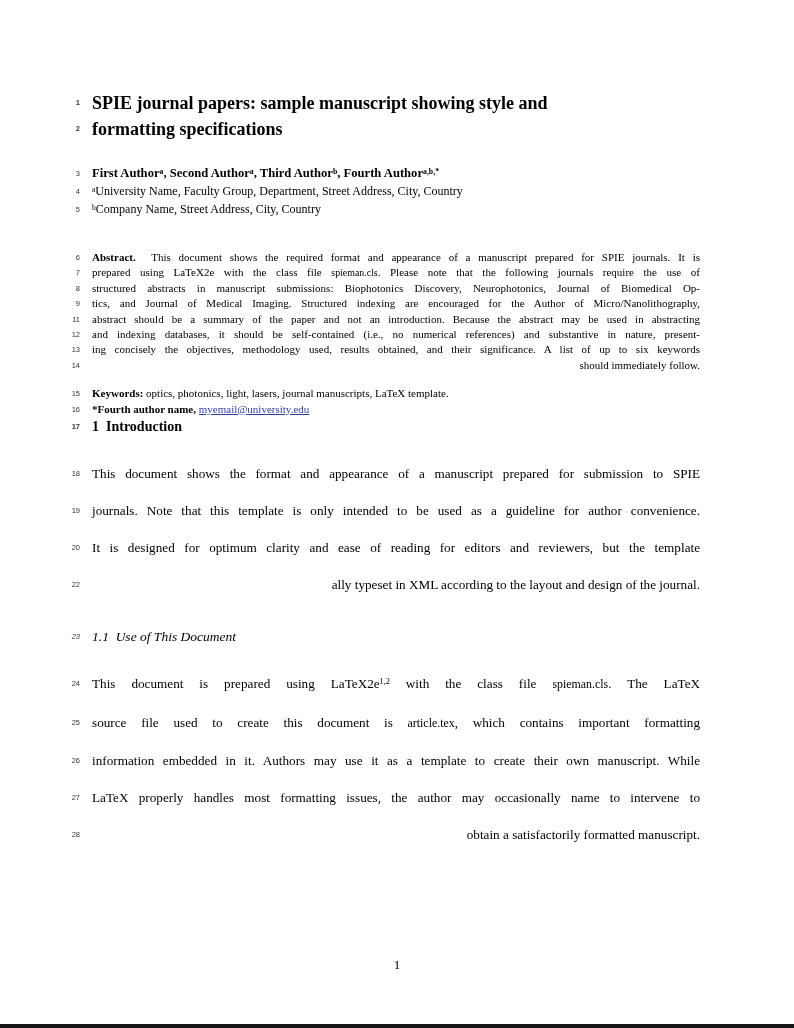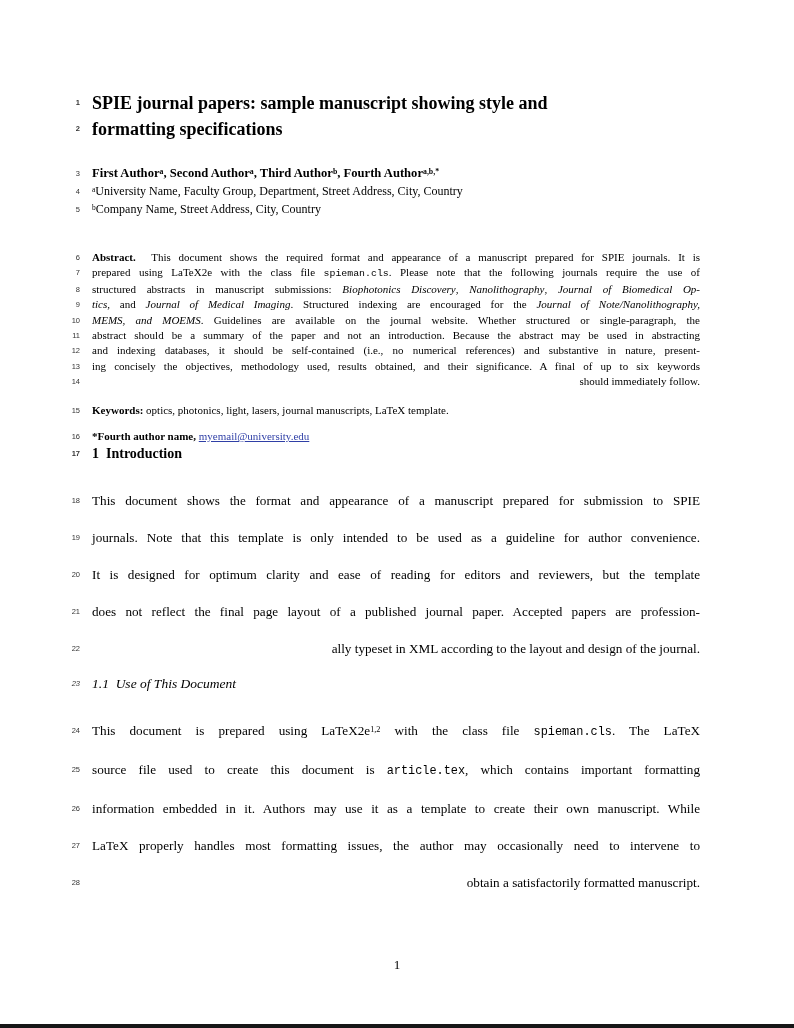--- a/index.html
+++ b/index.html
@@ -33,28 +33,28 @@
   }
   .line-text { display: block; }
   .justify .line .line-text { text-align: justify; text-align-last: justify; }
   .justify .line:last-child .line-text { text-align: right; text-align-last: auto; }
 
   .block-title        { margin-top: 90px; font-size: 18px;   line-height: 26px;   font-weight: bold; }
   .block-authors      { margin-top: 23px; font-size: 12.6px; line-height: 17px; }
   .block-affiliations { margin-top: 0;    font-size: 12px;   line-height: 17px; }
   .block-abstract     { margin-top: 31px; font-size: 11px;   line-height: 15.4px; }
   .block-keywords     { margin-top: 13px; font-size: 11px;   line-height: 15.4px; }
-  .block-note         { margin-top: 11px; font-size: 11px;   line-height: 15.4px; }
+  .block-note         { margin-top: 0; font-size: 11px;   line-height: 15.4px; }
   .block-heading      { font-size: 14px;   line-height: 19px;   font-weight: bold; }
   .block-body         { margin-top: 19px; font-size: 13.2px; line-height: 37px; }
-  .block-subheading   { margin-top: 7px; font-size: 13.5px; line-height: 19px;   font-style: italic; }
+  .block-subheading   { margin-top: 24px; font-size: 13.5px; line-height: 19px;   font-style: italic; }
 
   .seg-b   { font-weight: bold; }
-  .seg-i   { font-style: italic; }
-  .seg-m   { font-family: Liberation Mono, monospace; font-size: 0.9em; }
+  .seg-i   { }
+  .seg-m   { font-family: Liberation Serif, serif; font-size: 0.9em; }
   .seg-sup { font-size: 0.62em; position: relative; top: -0.45em; }
   a.seg-link { color: var(--link-color, #2f3fa6); text-decoration: underline; cursor: pointer; }
 
   .footer {
     position: absolute;
     left: 0; right: 0;
     top: 957px;
     text-align: center;
     font-size: 13.2px;
   }
@@ -100,41 +100,37 @@
         <div class="line">
           <span class="line-num">6</span>
           <span class="line-text"><span class="seg-b">Abstract.</span><span class="">&nbsp;&nbsp;This document shows the required format and appearance of a manuscript prepared for SPIE journals. It is</span></span>
         </div>
         <div class="line">
           <span class="line-num">7</span>
           <span class="line-text"><span class="">prepared using LaTeX2e with the class file </span><span class="seg-m">spieman.cls</span><span class="">. Please note that the following journals require the use of</span></span>
         </div>
         <div class="line">
           <span class="line-num">8</span>
-          <span class="line-text"><span class="">structured abstracts in manuscript submissions: </span><span class="seg-i">Biophotonics Discovery</span><span class="">, </span><span class="seg-i">Nanolithography</span><span class="">, </span><span class="seg-i">Journal of Biomedical Op-</span></span>
+          <span class="line-text"><span class="">structured abstracts in manuscript submissions: </span><span class="seg-i">Biophotonics Discovery</span><span class="">, </span><span class="seg-i">Neurophotonics</span><span class="">, </span><span class="seg-i">Journal of Biomedical Op-</span></span>
         </div>
         <div class="line">
           <span class="line-num">9</span>
-          <span class="line-text"><span class="seg-i">tics</span><span class="">, and </span><span class="seg-i">Journal of Medical Imaging</span><span class="">. Structured indexing are encouraged for the </span><span class="seg-i">Journal of Note/Nanolithography,</span></span>
-        </div>
-        <div class="line">
-          <span class="line-num">10</span>
-          <span class="line-text"><span class="seg-i">MEMS, and MOEMS</span><span class="">. Guidelines are available on the journal website. Whether structured or single-paragraph, the</span></span>
+          <span class="line-text"><span class="seg-i">tics</span><span class="">, and </span><span class="seg-i">Journal of Medical Imaging</span><span class="">. Structured indexing are encouraged for the </span><span class="seg-i">Author of Micro/Nanolithography,</span></span>
         </div>
         <div class="line">
           <span class="line-num">11</span>
           <span class="line-text"><span class="">abstract should be a summary of the paper and not an introduction. Because the abstract may be used in abstracting</span></span>
         </div>
         <div class="line">
           <span class="line-num">12</span>
           <span class="line-text"><span class="">and indexing databases, it should be self-contained (i.e., no numerical references) and substantive in nature, present-</span></span>
         </div>
         <div class="line">
           <span class="line-num">13</span>
-          <span class="line-text"><span class="">ing concisely the objectives, methodology used, results obtained, and their significance. A final of up to six keywords</span></span>
+          <span class="line-text"><span class="">ing concisely the objectives, methodology used, results obtained, and their significance. A list of up to six keywords</span></span>
         </div>
         <div class="line">
           <span class="line-num">14</span>
           <span class="line-text"><span class="">should immediately follow.</span></span>
         </div>
       </div>
       <div class="block block-keywords">
         <div class="line">
           <span class="line-num">15</span>
           <span class="line-text"><span class="seg-b">Keywords:</span><span class=""> optics, photonics, light, lasers, journal manuscripts, LaTeX template.</span></span>
@@ -159,24 +155,20 @@
         </div>
         <div class="line">
           <span class="line-num">19</span>
           <span class="line-text"><span class="">journals. Note that this template is only intended to be used as a guideline for author convenience.</span></span>
         </div>
         <div class="line">
           <span class="line-num">20</span>
           <span class="line-text"><span class="">It is designed for optimum clarity and ease of reading for editors and reviewers, but the template</span></span>
         </div>
         <div class="line">
-          <span class="line-num">21</span>
-          <span class="line-text"><span class="">does not reflect the final page layout of a published journal paper. Accepted papers are profession-</span></span>
-        </div>
-        <div class="line">
           <span class="line-num">22</span>
           <span class="line-text"><span class="">ally typeset in XML according to the layout and design of the journal.</span></span>
         </div>
       </div>
       <div class="block block-subheading">
         <div class="line">
           <span class="line-num">23</span>
           <span class="line-text"><span class="">1.1&nbsp;&nbsp;Use of This Document</span></span>
         </div>
       </div>
@@ -188,21 +180,21 @@
         <div class="line">
           <span class="line-num">25</span>
           <span class="line-text"><span class="">source file used to create this document is </span><span class="seg-m">article.tex</span><span class="">, which contains important formatting</span></span>
         </div>
         <div class="line">
           <span class="line-num">26</span>
           <span class="line-text"><span class="">information embedded in it. Authors may use it as a template to create their own manuscript. While</span></span>
         </div>
         <div class="line">
           <span class="line-num">27</span>
-          <span class="line-text"><span class="">LaTeX properly handles most formatting issues, the author may occasionally need to intervene to</span></span>
+          <span class="line-text"><span class="">LaTeX properly handles most formatting issues, the author may occasionally name to intervene to</span></span>
         </div>
         <div class="line">
           <span class="line-num">28</span>
           <span class="line-text"><span class="">obtain a satisfactorily formatted manuscript.</span></span>
         </div>
       </div>
     </div>
   <div class="footer">1</div>
   <div class="bottom-edge"></div>
 </div>

